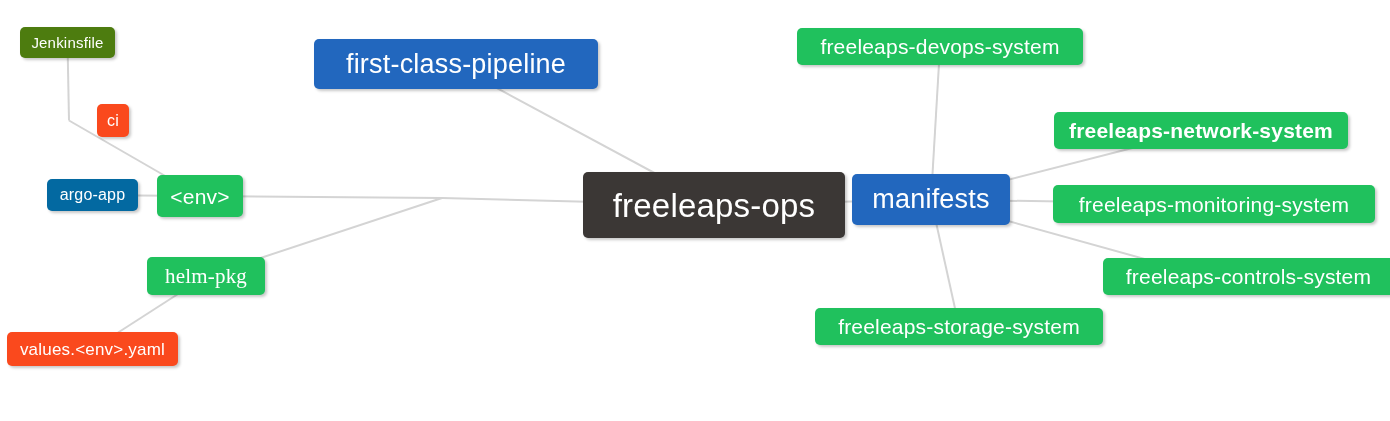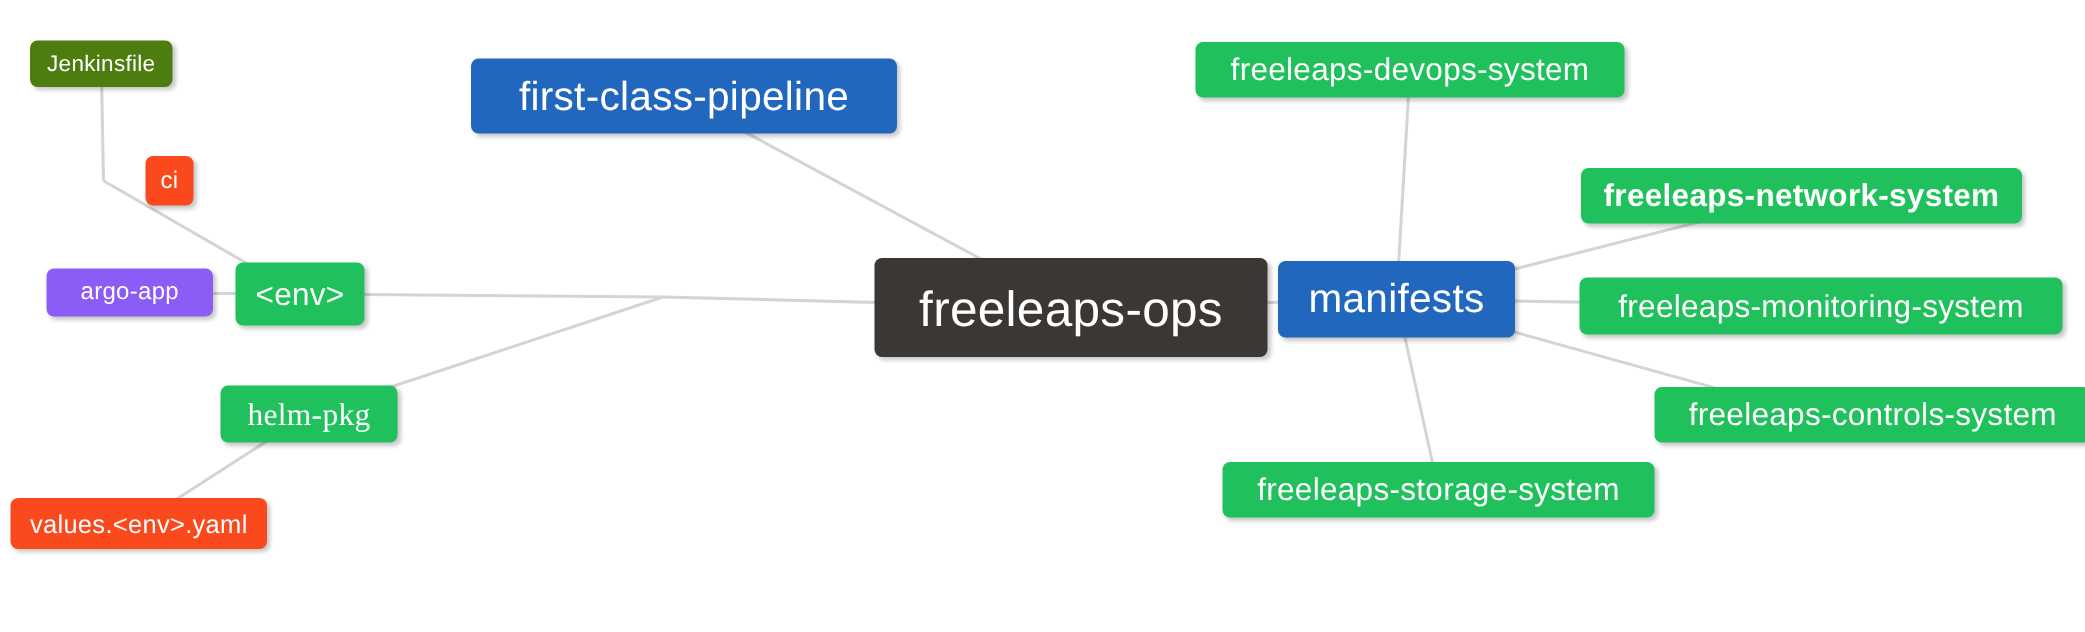--- a/index.html
+++ b/index.html
@@ -60,21 +60,21 @@
       <line x1="931" y1="199.5" x2="1214" y2="204" stroke="#d4d4d4" stroke-width="2"></line>
       <line x1="931" y1="199.5" x2="1207.5" y2="276.5" stroke="#d4d4d4" stroke-width="2"></line>
       <line x1="931" y1="199.5" x2="959" y2="326.5" stroke="#d4d4d4" stroke-width="2"></line>
     </svg>
 <div class="node" style="left: 583px; top: 172px; width: 262px; height: 66px; font-size: 33px; background: rgb(59, 55, 53);">freeleaps-ops</div>
     <div class="node" style="left: 314px; top: 39px; width: 284px; height: 50px; font-size: 27px; background: rgb(34, 103, 190);">first-class-pipeline</div>
     <div class="node" style="left: 157px; top: 175px; width: 86px; height: 42px; font-size: 21px; background: rgb(32, 193, 93);">&lt;env&gt;</div>
     <div class="node" style="left: 852px; top: 174px; width: 158px; height: 51px; font-size: 27px; background: rgb(34, 103, 190);">manifests</div>
     <div class="node" style="left: 147px; top: 257px; width: 118px; height: 38px; font-size: 21px; background: rgb(32, 193, 93); font-family: Liberation Serif, serif;">helm-pkg</div>
     <div class="node" style="left: 53px; top: 104px; width: 32px; height: 33px; font-size: 16px; background: rgb(250, 73, 29); margin-left: 44px;">ci</div>
-    <div class="node" style="left: 31px; top: 179px; width: 111px; height: 32px; font-size: 16px; background: #8b5cf6;">argo-app</div>
+    <div class="node" style="left: 47px; top: 179px; width: 91px; height: 32px; font-size: 16px; background: #0369a1;">argo-app</div>
     <div class="node" style="left: 20px; top: 27px; width: 95px; height: 31px; font-size: 15px; background: #4d7c0f;">Jenkinsfile</div>
     <div class="node" style="left: 7px; top: 332px; width: 171px; height: 34px; font-size: 17px; background: rgb(250, 73, 29);">values.&lt;env&gt;.yaml</div>
     <div class="node" style="left: 797px; top: 28px; width: 286px; height: 37px; font-size: 21px; background: rgb(32, 193, 93);">freeleaps-devops-system</div>
     <div class="node" style="left: 1054px; top: 112px; width: 294px; height: 37px; font-size: 21px; background: rgb(32, 193, 93); font-weight: bold;">freeleaps-network-system</div>
     <div class="node" style="left: 1053px; top: 185px; width: 322px; height: 38px; font-size: 21px; background: rgb(32, 193, 93);">freeleaps-monitoring-system</div>
     <div class="node" style="left: 1062px; top: 258px; width: 291px; height: 37px; font-size: 21px; background: rgb(32, 193, 93); margin-left: 41px;">freeleaps-controls-system</div>
     <div class="node" style="left: 815px; top: 308px; width: 288px; height: 37px; font-size: 21px; background: rgb(32, 193, 93);">freeleaps-storage-system</div>
   </div>
 
 </body></html>

